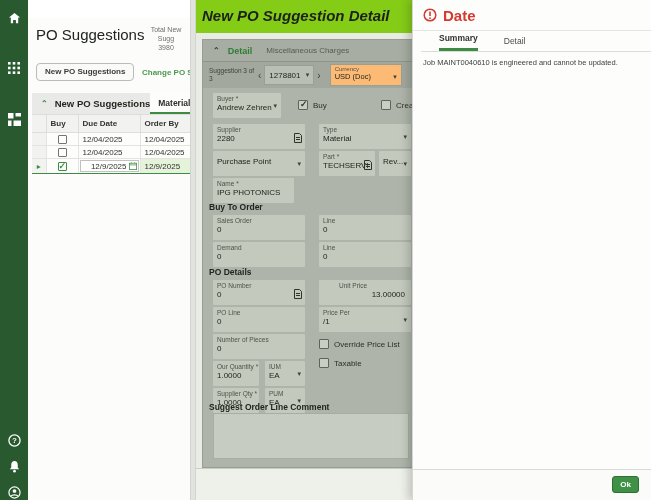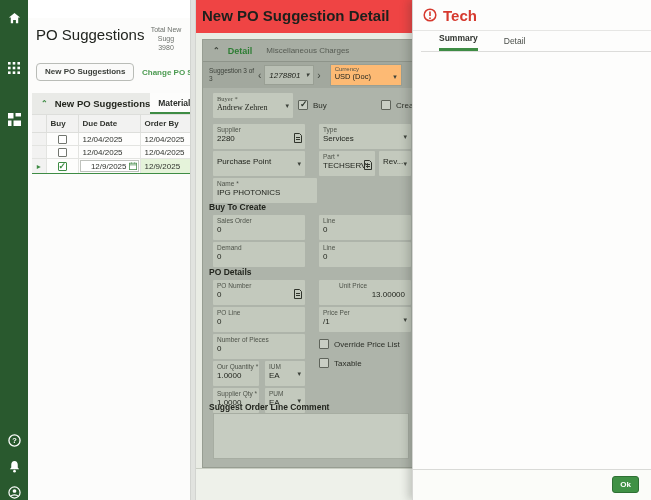--- a/index.html
+++ b/index.html
@@ -36,21 +36,21 @@
   tr.sel td { border-top:1px solid #3e8c44; border-bottom:1px solid #3e8c44; }
   tr.sel td.oby { background:#e5f3da; }
   .date-edit { display:flex; align-items:center; justify-content:flex-end; gap:2px; background:#ffffff; border:1px solid #bfc2bd; height:12px; padding:0 1px; font-size:8px; color:#2f322d; }
   .rowarrow { color:#3e8c44; font-size:8px; }
 
   
   .divider { position:absolute; left:190px; top:0; width:6px; height:500px; background:#e1e3df; border-left:1px solid #d2d4d0; border-right:1px solid #d2d4d0; z-index:3; cursor:col-resize; }
 
   
   .mid-panel { position:absolute; left:196px; top:0; width:220px; height:500px; background:#e9ece4; z-index:2; }
-  .mid-header { position:absolute; left:0; top:0; width:220px; height:33px; background:#ef4444; }
+  .mid-header { position:absolute; left:0; top:0; width:220px; height:33px; background:#84cc16;font-style:italic; }
   .mid-title { position:absolute; left:6px; top:7px; font-size:15px; color:#1d201c; white-space:nowrap; }
   .mid-footer { position:absolute; left:0; top:468px; width:220px; height:32px; background:#eef1ea; border-top:1px solid #c9cec3; }
   .card { position:absolute; left:6px; top:39px; width:214px; height:429px; background:#aeb4aa; border:1px solid #979d92; overflow:hidden; }
   .card-tabs { position:absolute; left:0; top:0; width:100%; height:22px; background:#a7ada3; border-bottom:1px solid #8e948a; display:flex; align-items:center; }
   .card-chevron { font-size:8px; color:#3c433a; font-weight:bold; margin:0 8px 0 10px; cursor:pointer; }
   .tab-detail { font-size:9px; font-weight:bold; color:#2e7d34; margin-right:14px; cursor:pointer; }
   .tab-misc { font-size:8px; color:#565b53; cursor:pointer; white-space:nowrap; }
   .navrow { position:absolute; left:0; top:22px; width:100%; height:26px; background:#a2a89e; display:flex; align-items:center; }
   .sug-label { width:46px; margin-left:6px; font-size:6.5px; color:#3c413a; line-height:1.2; }
   .nav-arrow { font-size:10px; color:#3c413a; margin:0 3px; cursor:pointer; }
@@ -218,33 +218,33 @@
         <span class="card-chevron">⌃</span>
         <span class="tab-detail">Detail</span>
         <span class="tab-misc">Miscellaneous Charges</span>
       </div>
       <div class="navrow">
         <div class="sug-label">
           <div>Suggestion 3 of</div>
           <div>3</div>
         </div>
         <span class="nav-arrow">‹</span>
-        <div class="nav-box" style="width:50px;font-style:italic;">
+        <div class="nav-box" style="width:50px;">
           <span class="v">1278801</span>
           <span class="dd">▾</span>
         </div>
         <span class="nav-arrow">›</span>
         <div class="cur-box">
           <div class="l">Currency</div>
           <div class="v">USD (Doc)</div>
           <span class="dd">▾</span>
         </div>
       </div>
 
-      <div class="f" style="left:10px; top:53px; width:80px;font-family:Liberation Serif, serif;">
+      <div class="f" style="left:10px; top:53px; width:68px;">
         <div class="l">Buyer *</div>
         <div class="v">Andrew Zehren</div>
         <span class="dd">▾</span>
       </div>
       <div class="cbrow" style="left:95px; top:60px;">
         <span class="cb2 checked"></span>
         <span>Buy</span>
       </div>
       <div class="cbrow" style="left:178px; top:60px;">
         <span class="cb2"></span>
@@ -255,21 +255,21 @@
         <div class="l">Supplier</div>
         <div class="v">2280</div>
         <span class="ficon"><svg width="8" height="10" viewBox="0 0 8 10">
               <path d="M0.5 0.5 H5.5 L7.5 2.5 V9.5 H0.5 Z" fill="none" stroke="#30342c" stroke-width="1"></path>
               <line x1="2" y1="4.5" x2="6" y2="4.5" stroke="#30342c"></line>
               <line x1="2" y1="6.5" x2="6" y2="6.5" stroke="#30342c"></line>
             </svg></span>
       </div>
       <div class="f" style="left:116px; top:84px; width:92px;">
         <div class="l">Type</div>
-        <div class="v">Services</div>
+        <div class="v">Material</div>
         <span class="dd">▾</span>
       </div>
 
       <div class="f center" style="left:10px; top:111px; width:92px;">
         <div class="v">Purchase Point</div>
         <span class="dd">▾</span>
       </div>
       <div class="f" style="left:116px; top:111px; width:56px;">
         <div class="l">Part *</div>
         <div class="v">TECHSERVI</div>
@@ -277,26 +277,26 @@
               <path d="M0.5 0.5 H5.5 L7.5 2.5 V9.5 H0.5 Z" fill="none" stroke="#30342c" stroke-width="1"></path>
               <line x1="2" y1="4.5" x2="6" y2="4.5" stroke="#30342c"></line>
               <line x1="2" y1="6.5" x2="6" y2="6.5" stroke="#30342c"></line>
             </svg></span>
       </div>
       <div class="f center" style="left:176px; top:111px; width:32px;">
         <div class="v">Rev...</div>
         <span class="dd">▾</span>
       </div>
 
-      <div class="f" style="left:10px; top:138px; width:104px;">
+      <div class="f" style="left:10px; top:138px; width:81px;">
         <div class="l">Name *</div>
         <div class="v">IPG PHOTONICS</div>
       </div>
 
-      <div class="sec-h" style="left:6px; top:162px;">Buy To Create</div>
+      <div class="sec-h" style="left:6px; top:162px;">Buy To Order</div>
 
       <div class="f" style="left:10px; top:175px; width:92px;">
         <div class="l">Sales Order</div>
         <div class="v">0</div>
       </div>
       <div class="f" style="left:116px; top:175px; width:92px;">
         <div class="l">Line</div>
         <div class="v">0</div>
       </div>
 
@@ -377,24 +377,25 @@
 
   <aside class="error-panel">
     <div class="err-head">
       <span class="err-icon">
         <svg width="14" height="14" viewBox="0 0 14 14">
             <circle cx="7" cy="7" r="5.8" fill="none" stroke="#d6392e" stroke-width="1.5"></circle>
             <line x1="7" y1="3.6" x2="7" y2="8" stroke="#d6392e" stroke-width="1.6"></line>
             <circle cx="7" cy="10.2" r="0.9" fill="#d6392e"></circle>
           </svg>
       </span>
-      <span class="err-title">Tech</span>
+      <span class="err-title">Date</span>
     </div>
     <div class="err-tabs">
       <span class="etab active">Summary</span>
       <span class="etab idle">Detail</span>
     </div>
+    <div class="err-msg">Job MAINT0040610 is engineered and cannot be updated.</div>
     <div class="err-footer">
       <button class="ok-btn">Ok</button>
     </div>
   </aside>
 
 </div>
 
 </body></html>

